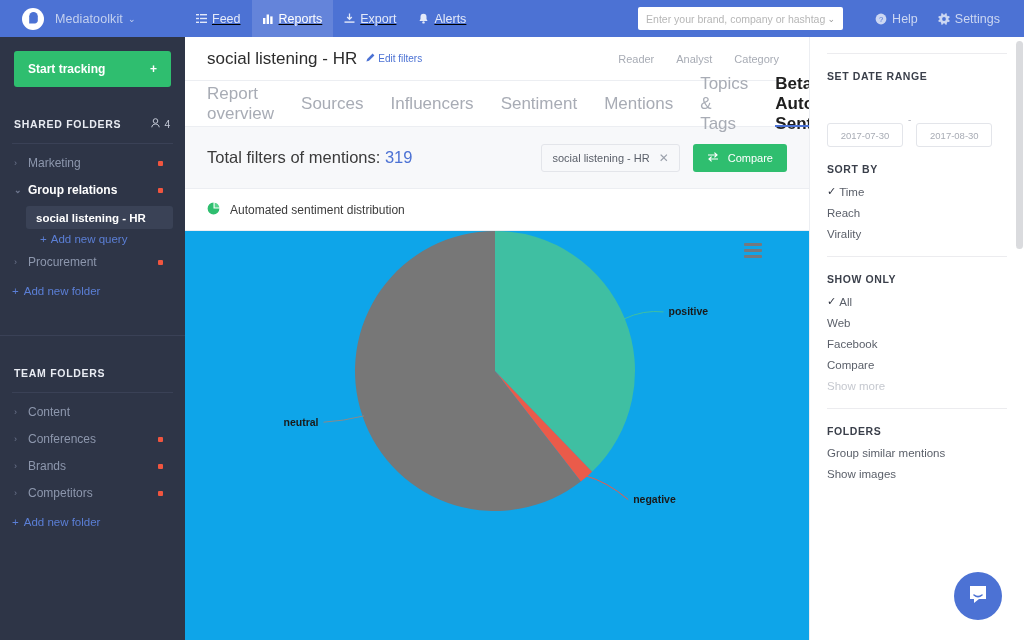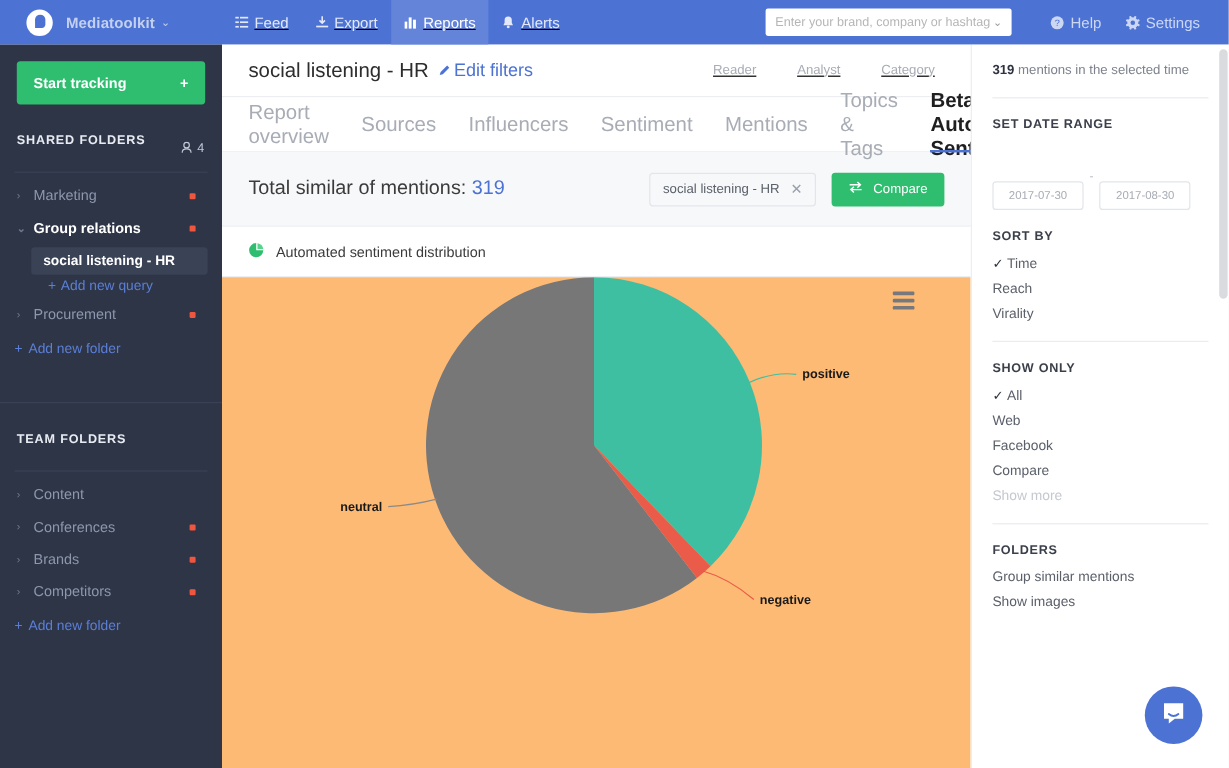--- a/index.html
+++ b/index.html
@@ -16,21 +16,21 @@
     height: 37px; background: #4c72d4; display: flex; align-items: center;
     flex: 0 0 37px; position: relative; z-index: 30;
   }
   .brand { display: flex; align-items: center; padding-left: 22px; width: 185px; }
   .logo-circle {
     width: 22px; height: 22px; border-radius: 50%; background: #fff;
     display: flex; align-items: center; justify-content: center; flex: 0 0 22px;
   }
   .logo-circle svg { display:block; }
   .brand-name {
-    color: #c3d0ef; font-size: 12.5px; margin-left: 11px; letter-spacing: .1px; font-weight: bold;
+    color: #c3d0ef; font-size: 12.5px; margin-left: 11px; letter-spacing: .1px;
   }
   .brand-caret { color: #c3d0ef; font-size: 9px; margin-left: 5px; }
 
   .navlinks { display: flex; align-items: center; height: 37px; margin-left: 0; text-decoration: underline; }
   .navlink {
     display: flex; align-items: center; gap: 5px; height: 37px; padding: 0 11px;
     color: #e3e9f9; font-size: 12.5px; white-space: nowrap;
   }
   .navlink.active { background: #6484da; color: #ffffff; }
   .navlink .ic { font-size: 11px; display:inline-flex; }
@@ -57,21 +57,21 @@
   .sidebar {
     width: 185px; flex: 0 0 185px; background: #2e3547; color: #9aa3b8;
     position: relative; overflow: hidden;
   }
   .track-btn {
     margin: 14px 14px 0 14px; height: 36px; background: #2fbe6f; border-radius: 3px;
     color: #fff; font-size: 12px; font-weight: bold; display: flex; align-items: center;
     justify-content: space-between; padding: 0 14px;
   }
   .section-head {
-    display: flex; justify-content: space-between;
+    display: flex; align-items: center; justify-content: space-between;
     padding: 0 14px; height: 26px; margin-top: 24px;
     font-size: 10.5px; letter-spacing: .7px; color: #e8ebf2; font-weight: bold;
   }
   .section-head .cnt { display: flex; align-items: center; gap: 4px; color: #c3c9d6; font-weight: normal; font-size: 10.5px;}
   .divider { height: 1px; background: #3a4156; margin: 6px 12px 0 12px; }
 
   .tree { padding-top: 8px; }
   .tree-row {
     display: flex; align-items: center; height: 22px; padding: 0 14px;
     font-size: 12px; color: #8d97ad; position: relative; margin-bottom: 5px;
@@ -94,22 +94,22 @@
     margin: 12px 0 0 12px; font-size: 11.5px; color: #5b7fd6;
     display: flex; align-items: center; gap: 5px;
   }
   .side-gap { height: 38px; }
   .side-sep { height: 1px; background: #3a4156; }
 
   
   .main { flex: 1; min-width: 0; background: #ffffff; display: flex; flex-direction: column; overflow: hidden; }
   .main-head { height: 44px; display: flex; align-items: center; padding: 0 22px; border-bottom: 1px solid #eceef2; }
   .page-title { font-size: 17px; color: #2d2d2d; }
-  .edit-filters { margin-left: 9px; font-size: 15px; color: #4c72d4; display: flex; align-items: center; gap: 3px; }
-  .headmodes { margin-left: auto; display: flex; gap: 34px; padding-right: 8px; text-decoration: underline; }
+  .edit-filters { margin-left: 9px; font-size: 10px; color: #4c72d4; display: flex; align-items: center; gap: 3px; }
+  .headmodes { margin-left: auto; display: flex; gap: 22px; padding-right: 8px; }
   .headmode { font-size: 11px; color: #a8acb5; }
 
   .tabs { height: 46px; display: flex; align-items: center; padding: 0 22px; border-bottom: 1px solid #eceef2; gap: 27px; }
   .tab { font-size: 17px; color: #a8acb5; height: 46px; display: flex; align-items: center; position: relative; }
   .tab.active { color: #1f1f1f; font-weight: bold; }
   .tab.active::after {
     content: ""; position: absolute; left: 0; right: 0; bottom: 0; height: 2px; background: #4c72d4;
   }
 
   .totalbar {
@@ -126,21 +126,21 @@
   .cmp-btn {
     margin-left: 13px; height: 28px; background: #2fbe6f; border-radius: 3px; color: #fff;
     font-size: 11px; display: flex; align-items: center; gap: 9px; padding: 0 14px;
   }
 
   .chartcard { flex: 1; display: flex; flex-direction: column; min-height: 0; }
   .chart-title {
     height: 42px; display: flex; align-items: center; gap: 10px; padding: 0 22px;
     font-size: 12px; color: #3b3b3b; border-bottom: 1px solid #eceef2; background:#fff;
   }
-  .chart-area { flex: 1; background: #fdba74; position: relative; min-height: 0; }
+  .chart-area { flex: 1; background: #0ea5e9; position: relative; min-height: 0; }
   .menu-icon {
     position: absolute; right: 45px; top: 9px; width: 22px; height: 20px;
     display: flex; flex-direction: column; justify-content: center; gap: 3px; padding: 0 2px;
   }
   .menu-icon i { display: block; height: 3px; background: #76787d; border-radius: 1px; }
   .chart-area svg { position: absolute; left: 0; top: 0; }
   .plabel { font-size: 10.5px; font-weight: bold; fill: #1a1a1a; font-family: "Liberation Sans", sans-serif; }
 
   
   .rightpanel {
@@ -195,42 +195,42 @@
                 <rect x="4" y="1" width="7" height="1.4"></rect>
                 <rect x="0" y="4.8" width="3" height="1.4"></rect>
                 <rect x="4" y="4.8" width="7" height="1.4"></rect>
                 <rect x="0" y="8.6" width="3" height="1.4"></rect>
                 <rect x="4" y="8.6" width="7" height="1.4"></rect>
               </g>
             </svg>
         </span>
         <span>Feed</span>
       </div>
-      <div class="navlink">
-        <span class="ic">
-          <svg width="11" height="11" viewBox="0 0 11 11">
-              <g fill="#e3e9f9">
-                <path d="M5.5 0.5v5.2M3.2 4l2.3 2.3L7.8 4" stroke="#e3e9f9" stroke-width="1.3" fill="none"></path>
-                <rect x="0.5" y="8.4" width="10" height="1.4"></rect>
-              </g>
-            </svg>
-        </span>
-        <span>Export</span>
-      </div>
       <div class="navlink active">
         <span class="ic">
           <svg width="11" height="11" viewBox="0 0 11 11">
               <g fill="#ffffff">
                 <rect x="0" y="5" width="2.4" height="6"></rect>
                 <rect x="3.6" y="1.5" width="2.4" height="9.5"></rect>
                 <rect x="7.2" y="3.4" width="2.4" height="7.6"></rect>
               </g>
             </svg>
         </span>
         <span>Reports</span>
+      </div>
+      <div class="navlink">
+        <span class="ic">
+          <svg width="11" height="11" viewBox="0 0 11 11">
+              <g fill="#e3e9f9">
+                <path d="M5.5 0.5v5.2M3.2 4l2.3 2.3L7.8 4" stroke="#e3e9f9" stroke-width="1.3" fill="none"></path>
+                <rect x="0.5" y="8.4" width="10" height="1.4"></rect>
+              </g>
+            </svg>
+        </span>
+        <span>Export</span>
       </div>
       <div class="navlink">
         <span class="ic">
           <svg width="11" height="11" viewBox="0 0 11 11">
               <path d="M5.5 0.8a3 3 0 0 1 3 3V6l1 2H1.5l1-2V3.8a3 3 0 0 1 3-3z" fill="#e3e9f9"></path>
               <circle cx="5.5" cy="9.4" r="1.2" fill="#e3e9f9"></circle>
             </svg>
         </span>
         <span>Alerts</span>
       </div>
@@ -379,21 +379,21 @@
         <span class="tab">Sources</span>
         <span class="tab">Influencers</span>
         <span class="tab">Sentiment</span>
         <span class="tab">Mentions</span>
         <span class="tab">Topics &amp; Tags</span>
         <span class="tab active">Beta: Automated Sentiment</span>
       </div>
 
       <div class="totalbar">
         <span class="total-text">
-          <span>Total similar of mentions:</span>
+          <span>Total filters of mentions:</span>
           <b>319</b>
         </span>
         <span class="chip">
           <span>social listening - HR</span>
           <span class="x">✕</span>
         </span>
         <span class="cmp-btn">
           <span>
             <svg width="12" height="10" viewBox="0 0 12 10">
                 <g stroke="#fff" stroke-width="1.2" fill="none">
@@ -433,24 +433,20 @@
               <path d="M 400.67391749451036 244.82461870285397 Q 421.9450611068034 250.69869167280206 443.2162047190964 268.5727646427502" stroke="#ea5b4a" fill="none" stroke-width="1"></path>
               <text x="448.2162047190964" y="272.0727646427502" text-anchor="start" class="plabel">negative</text>
               <path d="M 178.87256926650224 184.8949541622635 Q 158.69554128587504 190.03695311878556 138.51851330524784 191.17895207530762" stroke="#8a8a8a" fill="none" stroke-width="1"></path>
               <text x="133.51851330524784" y="194.67895207530762" text-anchor="end" class="plabel">neutral</text>
             </svg>
         </div>
       </div>
     </div>
 
     <div class="rightpanel">
-      <div class="mentions-line">
-        <b>319</b>
-        <span>mentions in the selected time</span>
-      </div>
       <div class="r-sep"></div>
 
       <div class="r-head">SET DATE RANGE</div>
       <div class="daterow">
         <span class="dateinput">2017-07-30</span>
         <span class="dash">-</span>
         <span class="dateinput">2017-08-30</span>
       </div>
 
       <div class="r-head">SORT BY</div>

